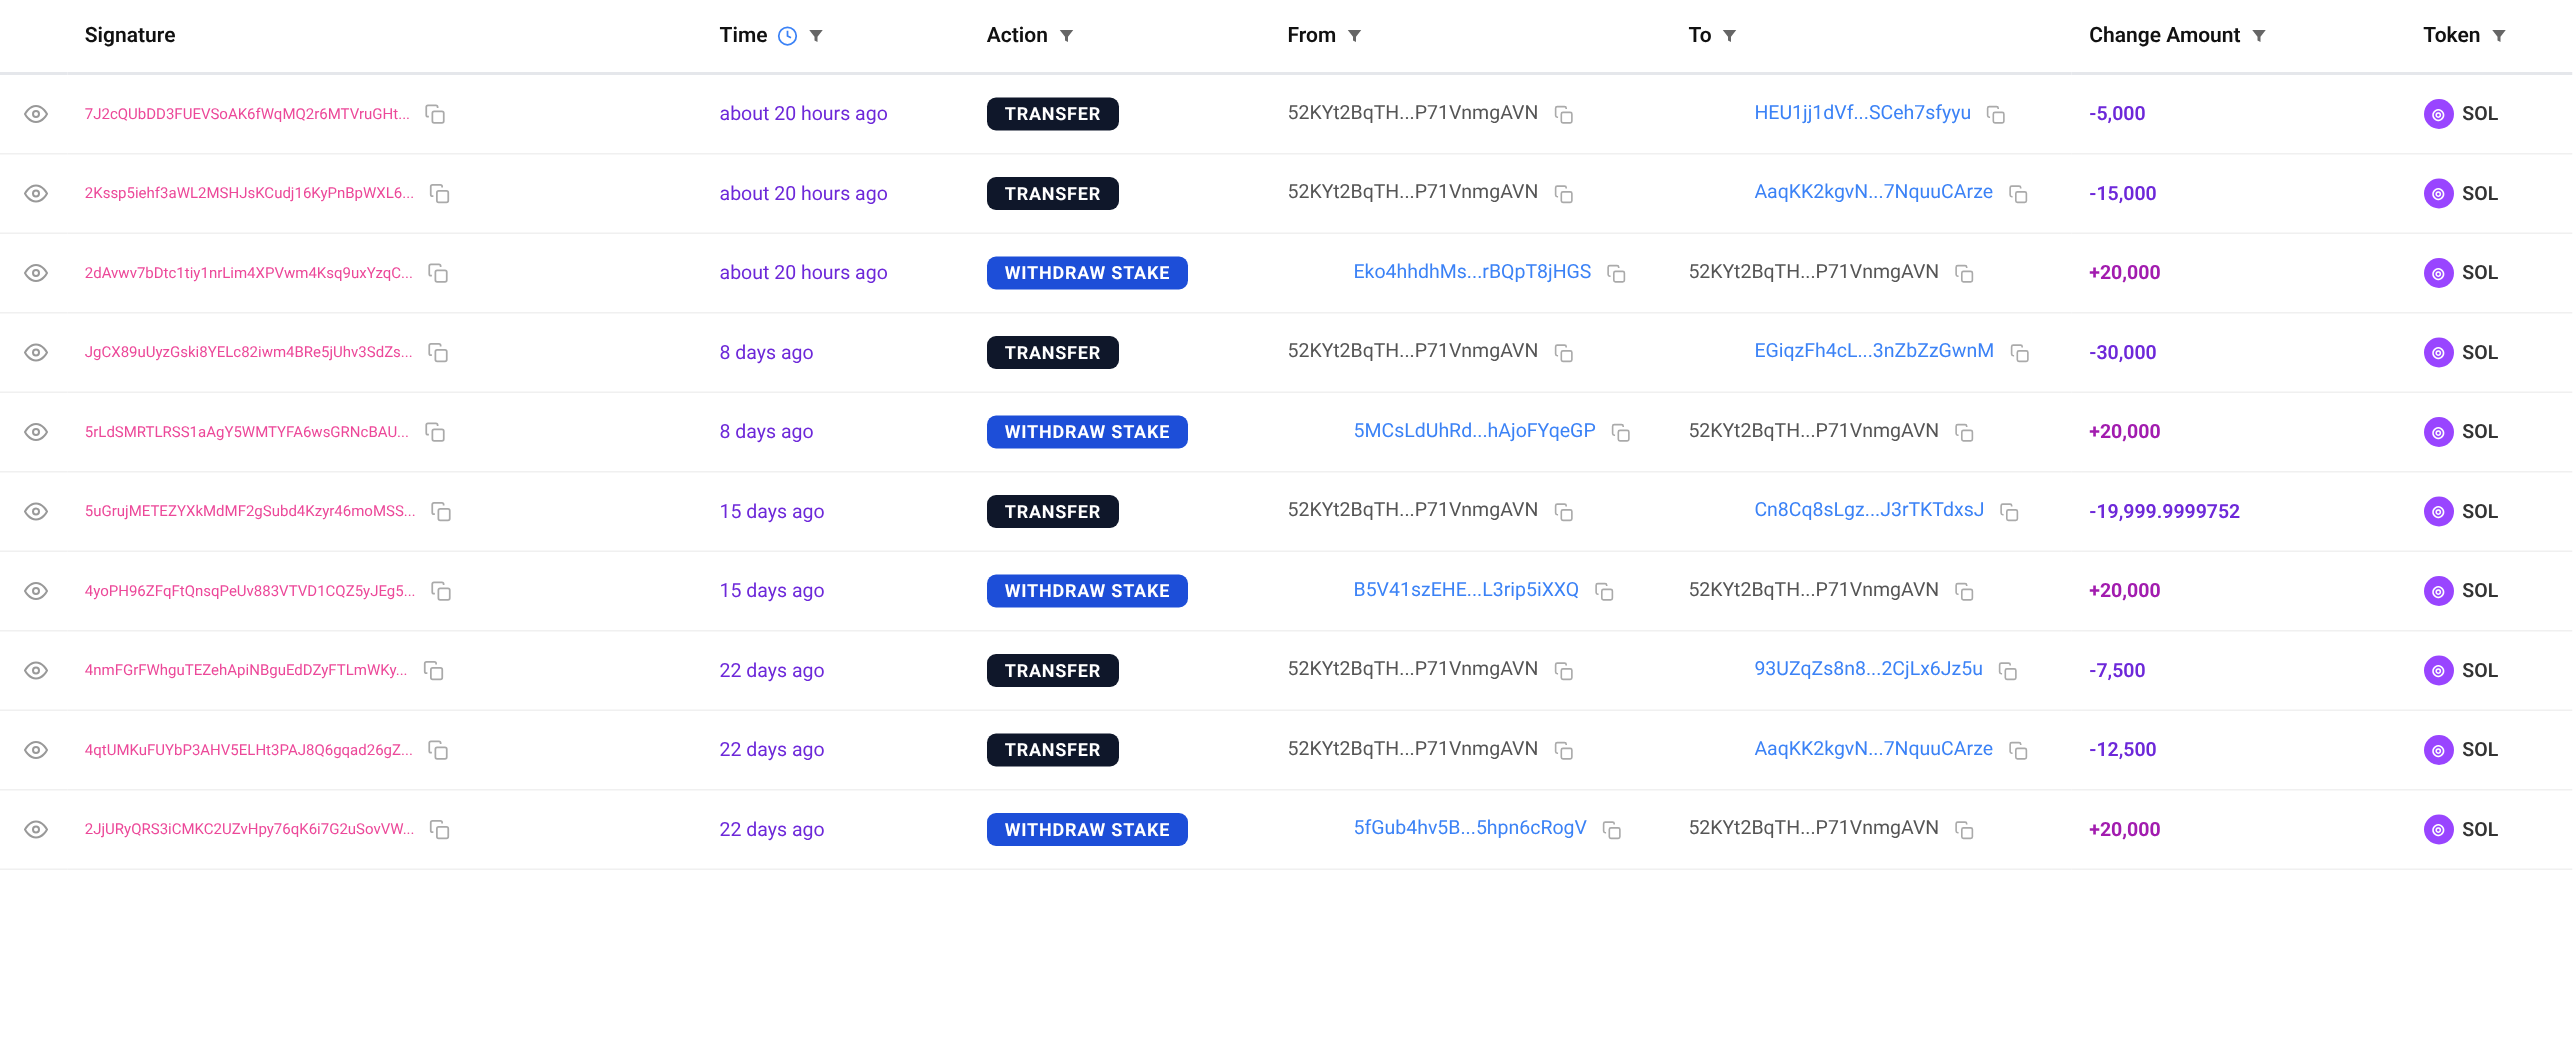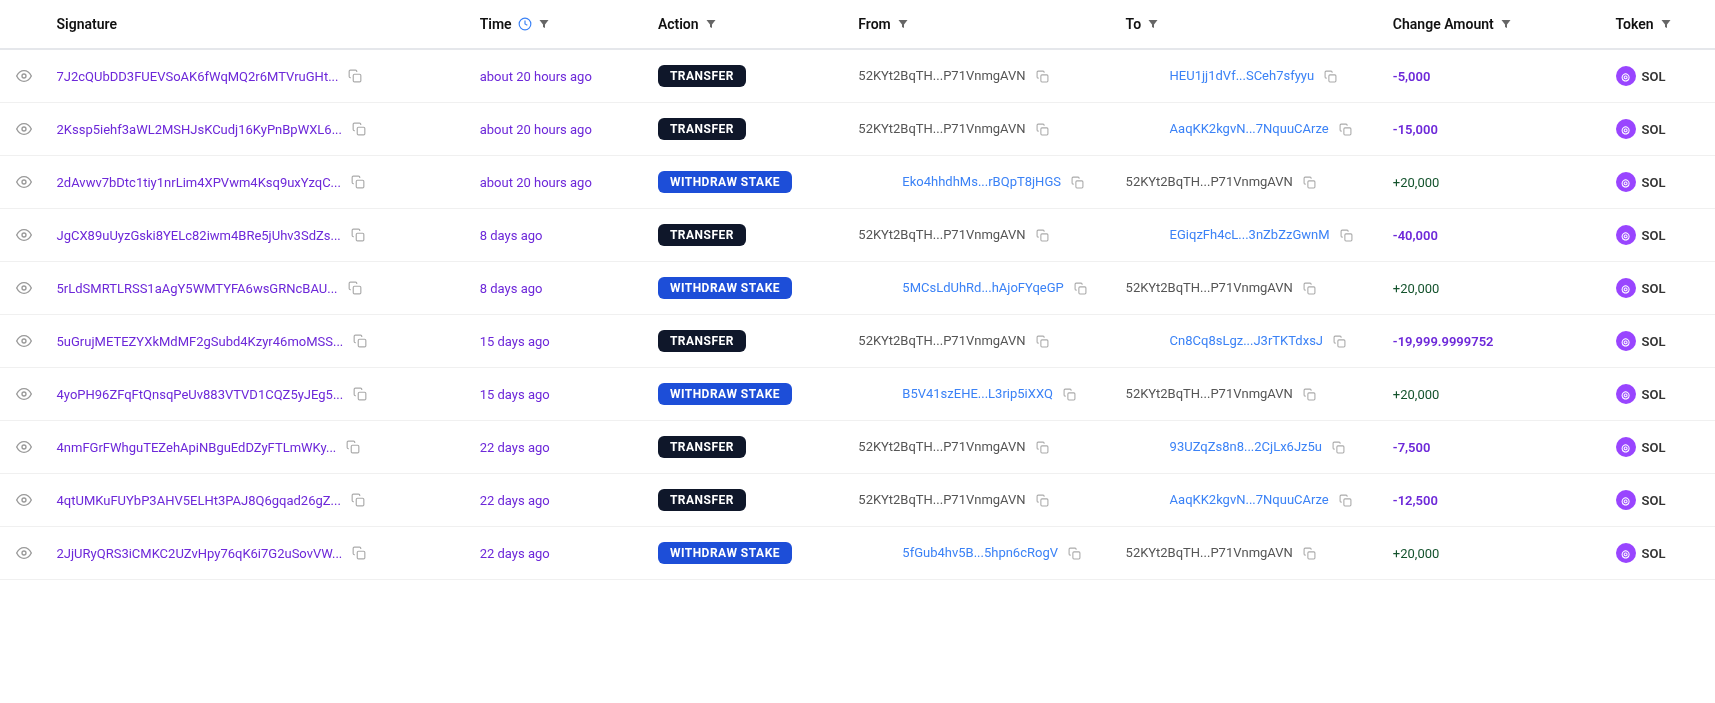--- a/index.html
+++ b/index.html
@@ -55,23 +55,23 @@
       border: none;
       cursor: pointer;
       color: #999;
       padding: 4px;
       display: flex;
       align-items: center;
       justify-content: center;
     }
 
     .sig-link {
-      color: #6d28d9;
+      color: #ec4899;
       text-decoration: none;
-      font-size: 13px;
+      font-size: 10px;
     }
 
     .copy-btn {
       background: none;
       border: none;
       cursor: pointer;
       color: #aaa;
       padding: 2px 4px;
       font-size: 12px;
       display: inline-flex;
@@ -124,22 +124,22 @@
       white-space: nowrap;
       padding-left: 44px;
     }
 
     .change-negative {
       color: #6d28d9;
       font-weight: 600;
       font-size: 13px;
     }
     .change-positive {
-      color: #14532d;
-      font-weight: 400;
+      color: #a21caf;
+      font-weight: 700;
       font-size: 13px;
     }
 
     .token-cell {
       display: flex;
       align-items: center;
       gap: 6px;
       font-weight: 600;
       font-size: 13px;
     }
@@ -444,21 +444,21 @@
             <div class="addr-cell">
     <a href="#" class="addr-link">EGiqzFh4cL...3nZbZzGwnM</a>
     <button class="copy-btn">
       <svg width="13" height="13" viewBox="0 0 24 24" fill="none" stroke="currentColor" stroke-width="2">
         <rect x="9" y="9" width="13" height="13" rx="2" ry="2"></rect>
         <path d="M5 15H4a2 2 0 0 1-2-2V4a2 2 0 0 1 2-2h9a2 2 0 0 1 2 2v1"></path>
       </svg>
     </button>
   </div>
           </td>
-          <td class="col-change"><span class="change-negative">-40,000</span></td>
+          <td class="col-change"><span class="change-negative">-30,000</span></td>
           <td class="col-token">
             <div class="token-cell">
     <div class="sol-icon">◎</div>
     <span>SOL</span>
   </div>
           </td>
         </tr>
         <tr>
           <td class="col-eye">
             <button class="eye-btn">

